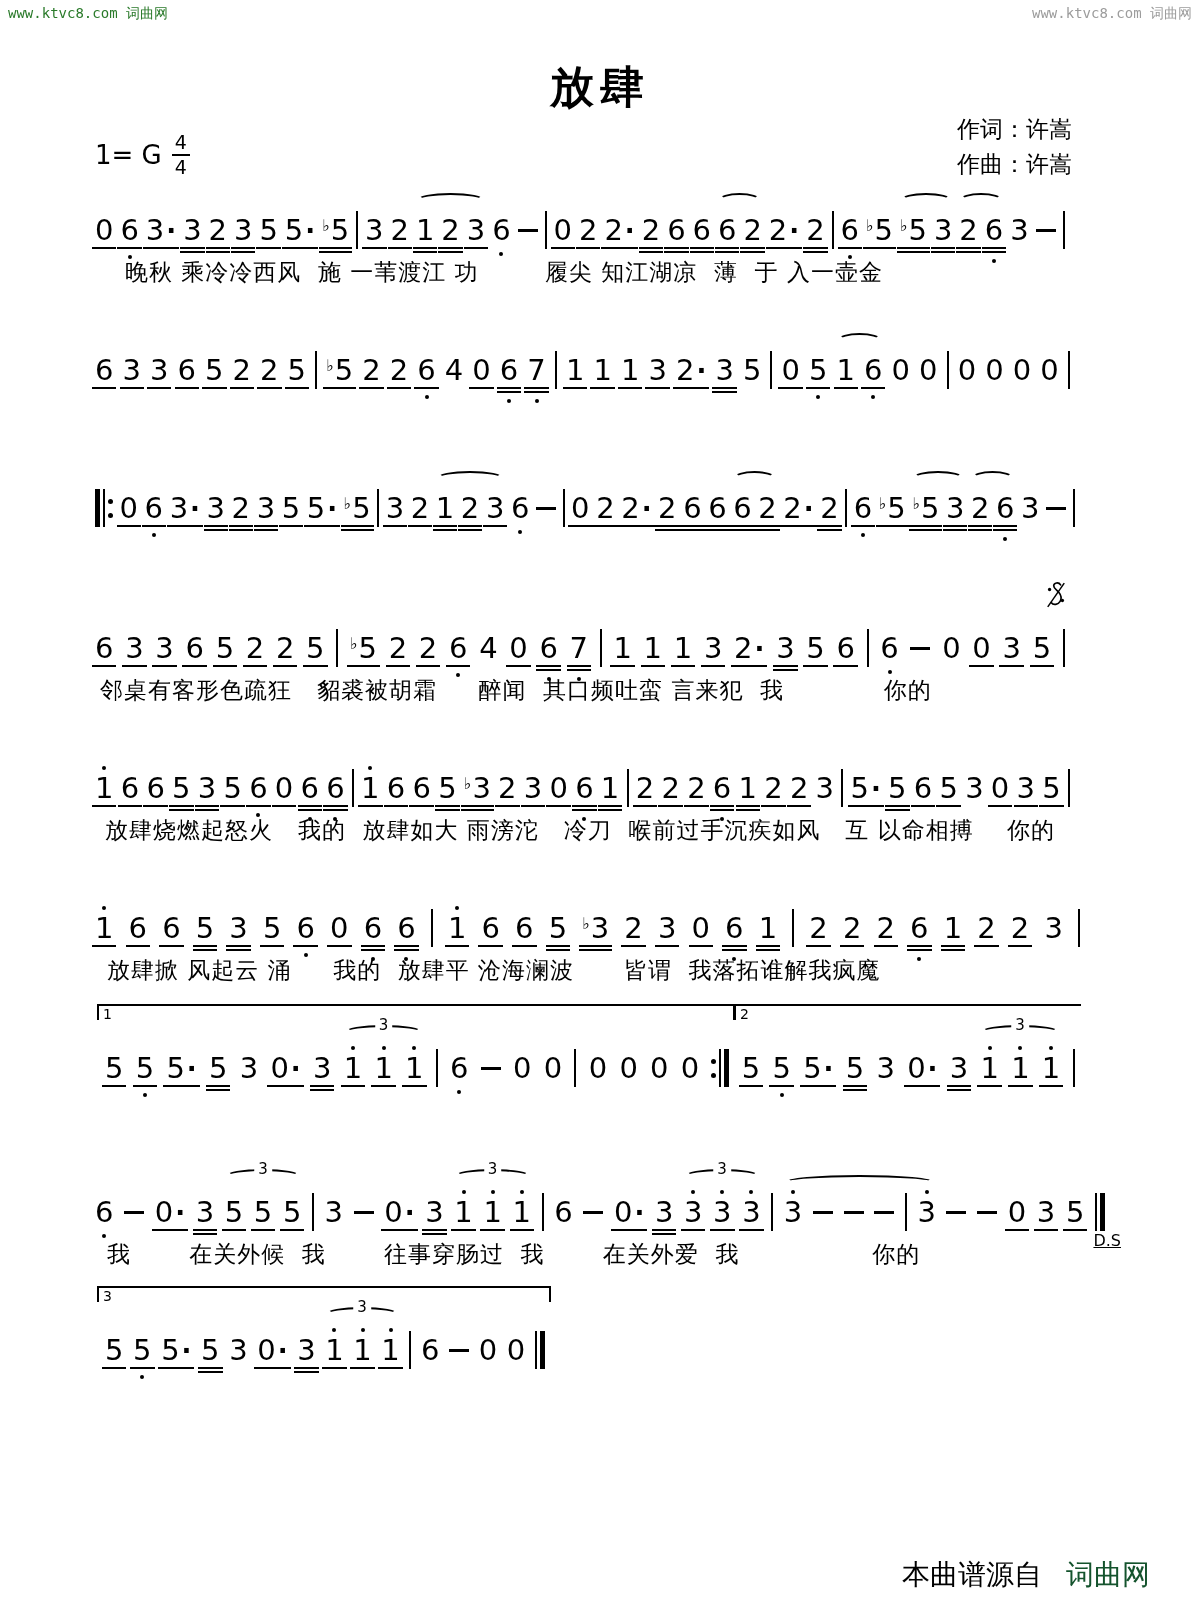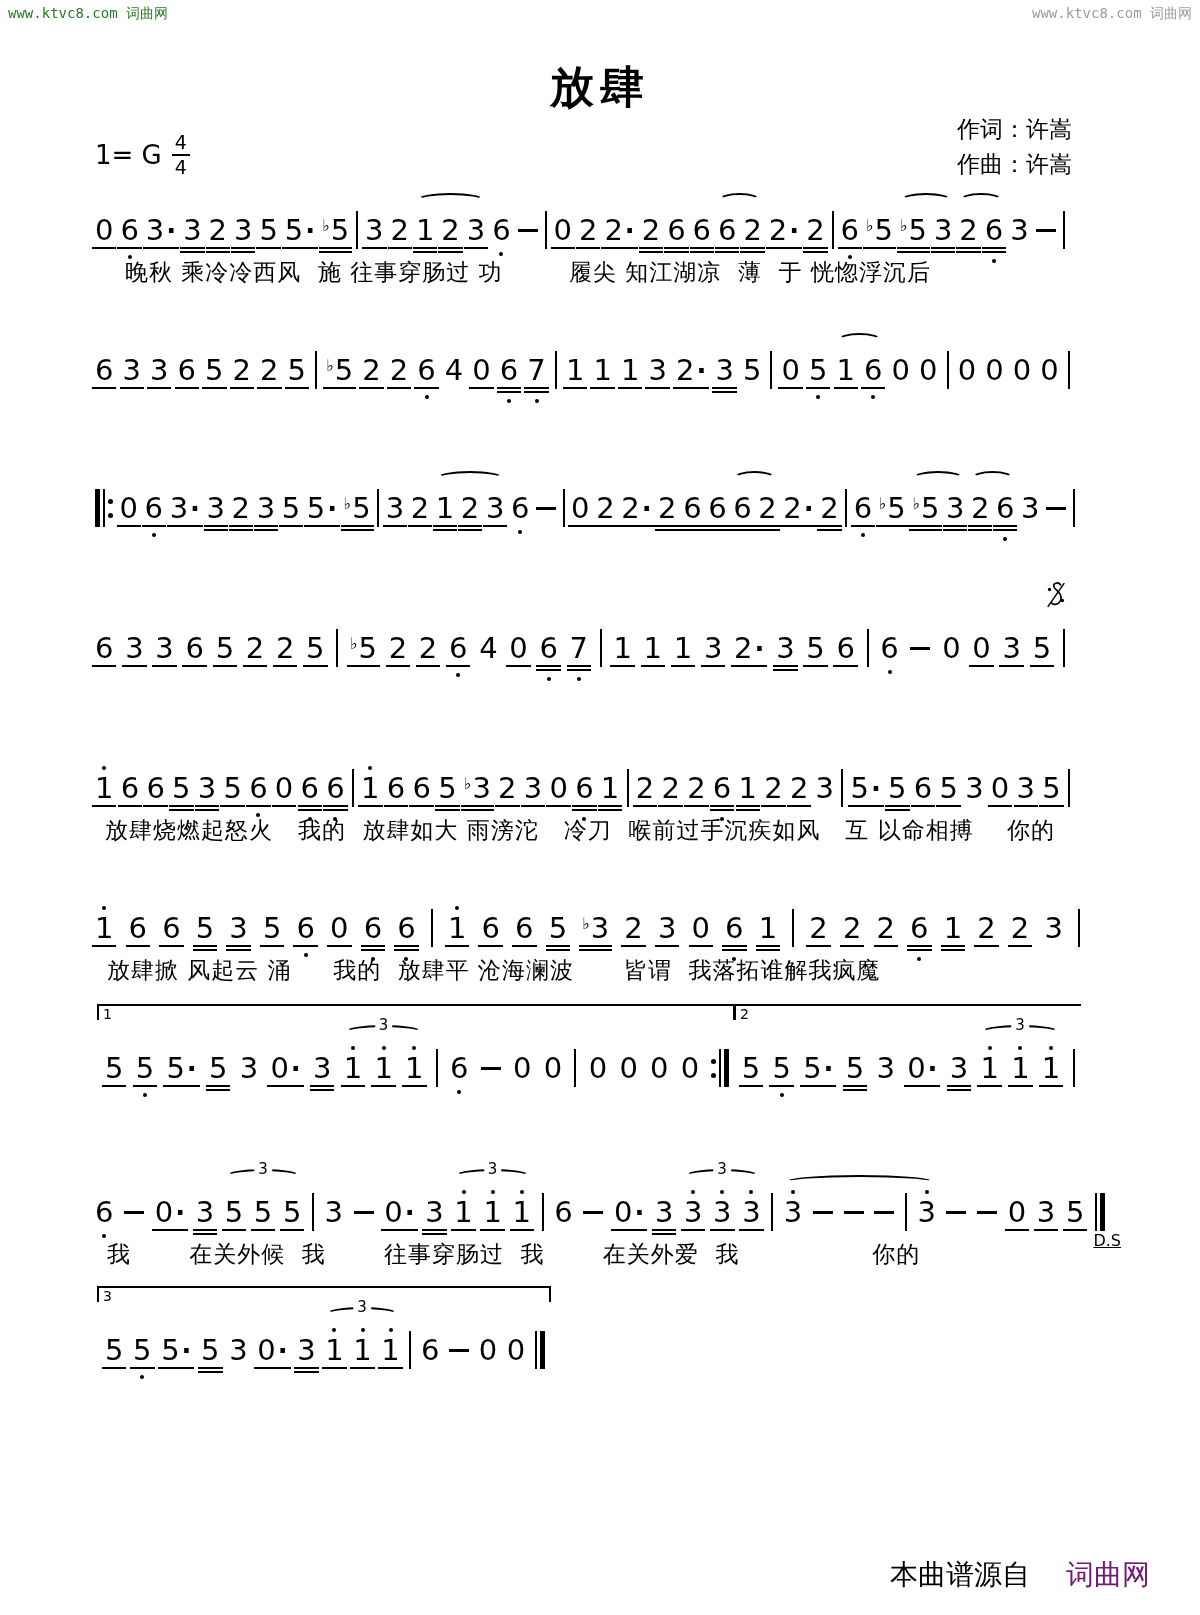--- a/index.html
+++ b/index.html
@@ -58,21 +58,21 @@
   .arc.tup{top:-23px;}
   .tlabel{position:absolute;left:50%;top:-9px;transform:translateX(-50%);
           font-size:15px;line-height:1;background:#fff;padding:0 4px;}
   .volta{position:absolute;top:-44px;height:16px;border-top:2px solid #000;border-left:2px solid #000;box-sizing:border-box;}
   .volta.closed{border-right:2px solid #000;}
   .vnum{position:absolute;left:4px;top:1px;font-size:14px;line-height:1;}
   .segno{position:absolute;top:-48px;right:-2px;width:22px;height:30px;}
   .ds{position:absolute;right:-16px;bottom:-18px;font-size:16px;text-decoration:underline;}
   
   .footer{position:absolute;top:1556px;right:50px;font-size:28px;}
-  .footer .site{color:#701a75;margin-left:36px;}
+  .footer .site{color:#14532d;margin-left:24px;}
 </style>
 </head>
 <body>
 
 <div class="page">
 
   <div class="wm left">www.ktvc8.com 词曲网</div>
   <div class="wm right">www.ktvc8.com 词曲网</div>
 
   <div class="title">放肆</div>
@@ -141,21 +141,21 @@
             <span class="dashline"></span>
           </span>
           <span class="tok barline">
             <span class="bl"></span>
           </span>
           <span class="arc" style="left: 322px; width: 67px;"></span>
           <span class="arc" style="left: 624px; width: 41px;"></span>
           <span class="arc" style="left: 806px; width: 50px;"></span>
           <span class="arc" style="left: 865px; width: 42px;"></span>
         </div>
-        <div class="lyrics-row">晚秋 乘冷冷西风  施 往事穿肠过 功        履尖 知江湖凉  薄  于 恍惚浮沉后</div>
+        <div class="lyrics-row">晚秋 乘冷冷西风  施 一苇渡江 功        履尖 知江湖凉  薄  于 入一壶金</div>
       </section>
       <section class="music-line l1">
         <div class="notes-row">
           <span class="tok note"><span class="g">6</span><span class="ul u0"></span></span>
           <span class="tok note"><span class="g">3</span><span class="ul u0"></span></span>
           <span class="tok note"><span class="g">3</span><span class="ul u0"></span></span>
           <span class="tok note"><span class="g">6</span><span class="ul u0"></span></span>
           <span class="tok note"><span class="g">5</span><span class="ul u0"></span></span>
           <span class="tok note"><span class="g">2</span><span class="ul u0"></span></span>
           <span class="tok note"><span class="g">2</span><span class="ul u0"></span></span>
@@ -315,20 +315,21 @@
           <span class="tok barline">
             <span class="bl"></span>
           </span>
           <span class="segno"><svg viewBox="0 0 24 32" width="22" height="30">
               <path d="M17 5 C15 1.5 9.5 2.5 9.5 6 C9.5 9 13 10.5 15 13 C17.5 16 18.5 19.5 16.5 23 C14.5 26.5 9 27.5 7 24.5" fill="none" stroke="#000" stroke-width="1.8" stroke-linecap="round"></path>
               <line x1="21" y1="3" x2="3" y2="29" stroke="#000" stroke-width="1.6"></line>
               <circle cx="5" cy="10" r="1.8"></circle>
               <circle cx="19" cy="22" r="1.8"></circle>
             </svg></span>
         </div>
+        <div class="lyrics-row">邻桌有客形色疏狂   貂裘被胡霜     醉闻  其口频吐蛮 言来犯  我            你的</div>
       </section>
       <section class="music-line l4">
         <div class="notes-row">
           <span class="tok note"><span class="g">1</span><span class="ul u0"></span><span class="odot above"></span></span>
           <span class="tok note"><span class="g">6</span><span class="ul u0"></span></span>
           <span class="tok note"><span class="g">6</span><span class="ul u0"></span></span>
           <span class="tok note"><span class="g">5</span><span class="ul u0"></span><span class="ul u1"></span></span>
           <span class="tok note"><span class="g">3</span><span class="ul u0"></span><span class="ul u1"></span></span>
           <span class="tok note"><span class="g">5</span><span class="ul u0"></span></span>
           <span class="tok note"><span class="g">6</span><span class="ul u0"></span><span class="odot below ub1"></span></span>

